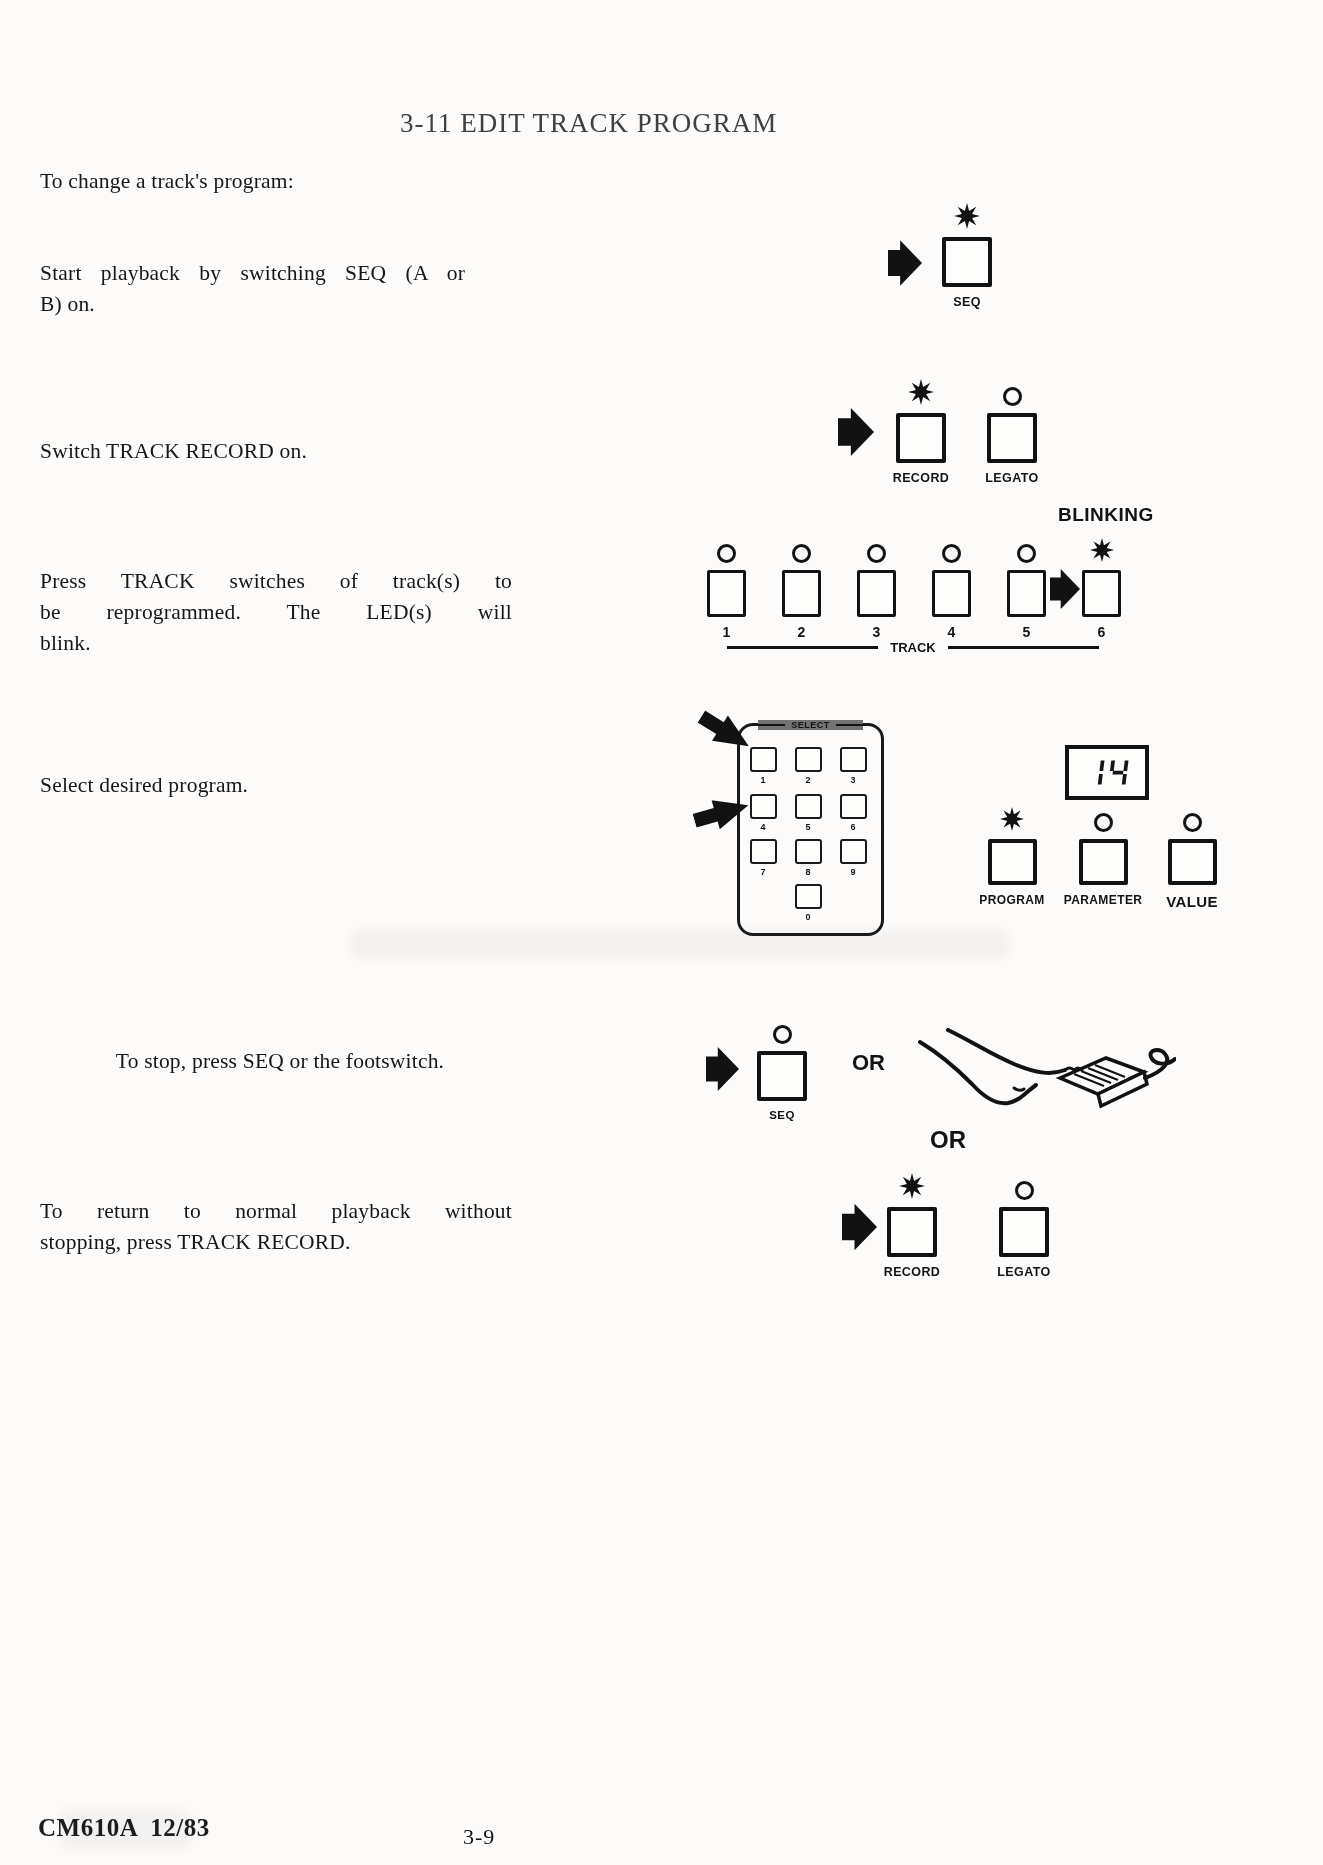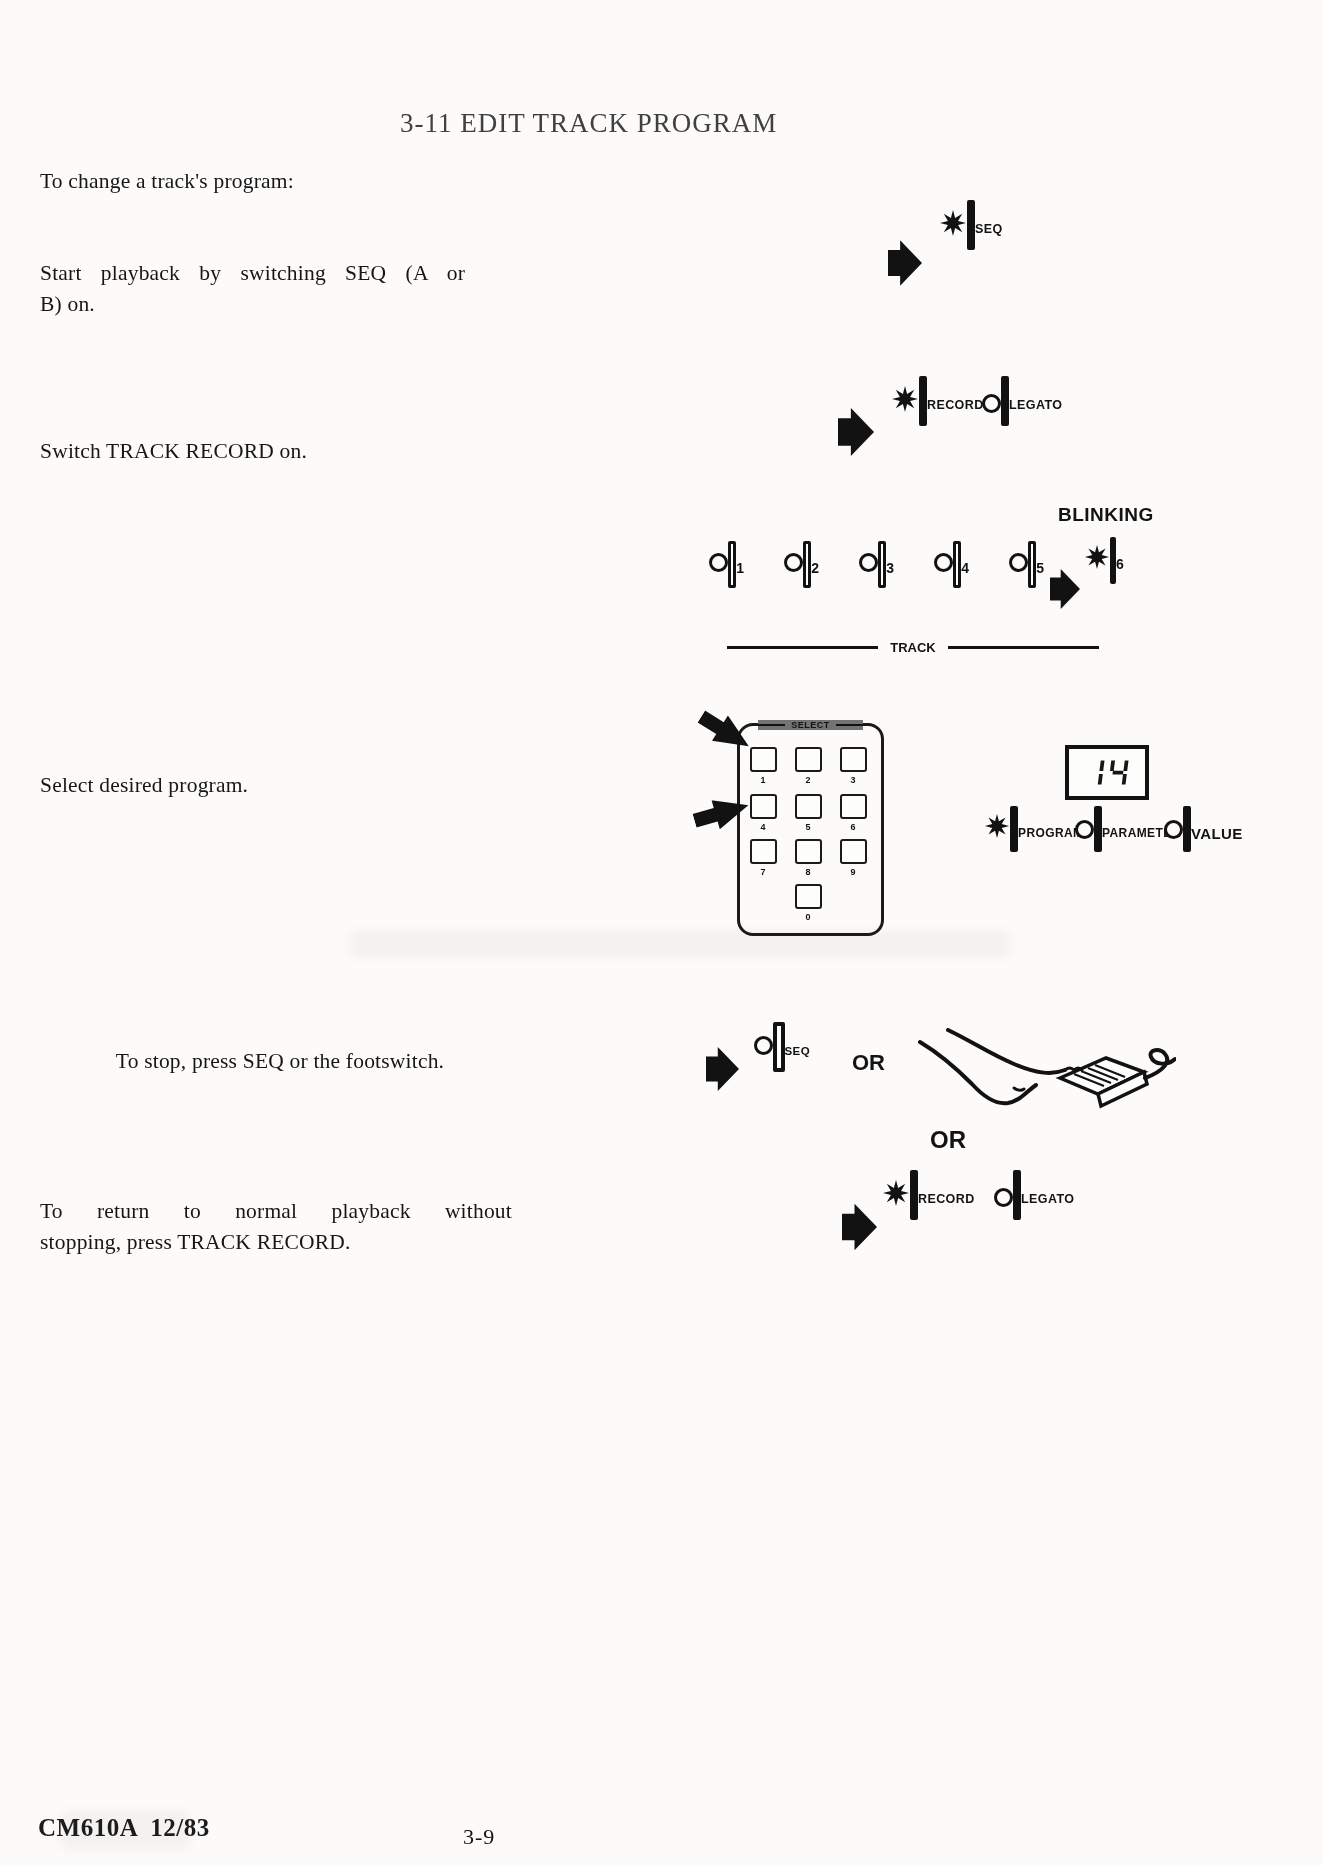--- a/index.html
+++ b/index.html
@@ -10,21 +10,21 @@
   }
   .abs{position:absolute;}
   .title{
     font-family:"Liberation Serif", serif; font-weight:normal;
     font-size:27px; letter-spacing:1px; color:#404040; white-space:nowrap;
   }
   .txt{font-size:21.5px; line-height:31px; color:#161616; letter-spacing:.2px;}
   .txt .jl{text-align:justify; text-align-last:justify;}
   .cap{font-family:"Liberation Sans", sans-serif; font-weight:bold; color:#131313;}
   
-  .grp{display:flex; flex-direction:row; align-items:center;}
+  .grp{display:flex; flex-direction:column; align-items:center;}
   .ledslot{height:30px; display:flex; align-items:flex-end; justify-content:center; margin-bottom:7px;}
   .led-circ{width:13px; height:13px; border:3px solid #121212; border-radius:50%; background:#fcfbf9;}
   .pbtn{width:42px; height:42px; border:4px solid #121212; border-radius:2px; background:#fdfdfc;}
   .blabel{margin-top:8px; font-size:12.5px; letter-spacing:.4px;}
   
   .tbtn{width:33px; height:41px; border:3px solid #121212; border-radius:2px; background:#fdfdfc;}
   .tnum{margin-top:7px; font-size:14px;}
   
   .rulerow{display:flex; align-items:center;}
   .rule{flex:1; border-top:3px solid #121212;}
@@ -96,20 +96,25 @@
     <div class="blabel cap">RECORD</div>
   </div>
   <div class="abs grp" style="left:982px; top:376px; width:60px;">
     <div class="ledslot">
         <div class="led-circ"></div>
       </div>
     <div class="pbtn"></div>
     <div class="blabel cap">LEGATO</div>
   </div>
 
+  <div class="abs txt" style="left:40px; top:566px; width:472px;">
+    <div class="jl">Press TRACK switches of track(s) to</div>
+    <div class="jl">be reprogrammed. The LED(s) will</div>
+    <div>blink.</div>
+  </div>
 
   <div class="abs cap" style="left:1058px; top:504px; font-size:19px; letter-spacing:.5px;">BLINKING</div>
 
   <div class="abs grp" style="left:709px; top:541px; width:35px;">
     <div class="ledslot" style="height:22px;">
         <div class="led-circ"></div>
       </div>
     <div class="tbtn"></div>
     <div class="tnum cap">1</div>
   </div>

